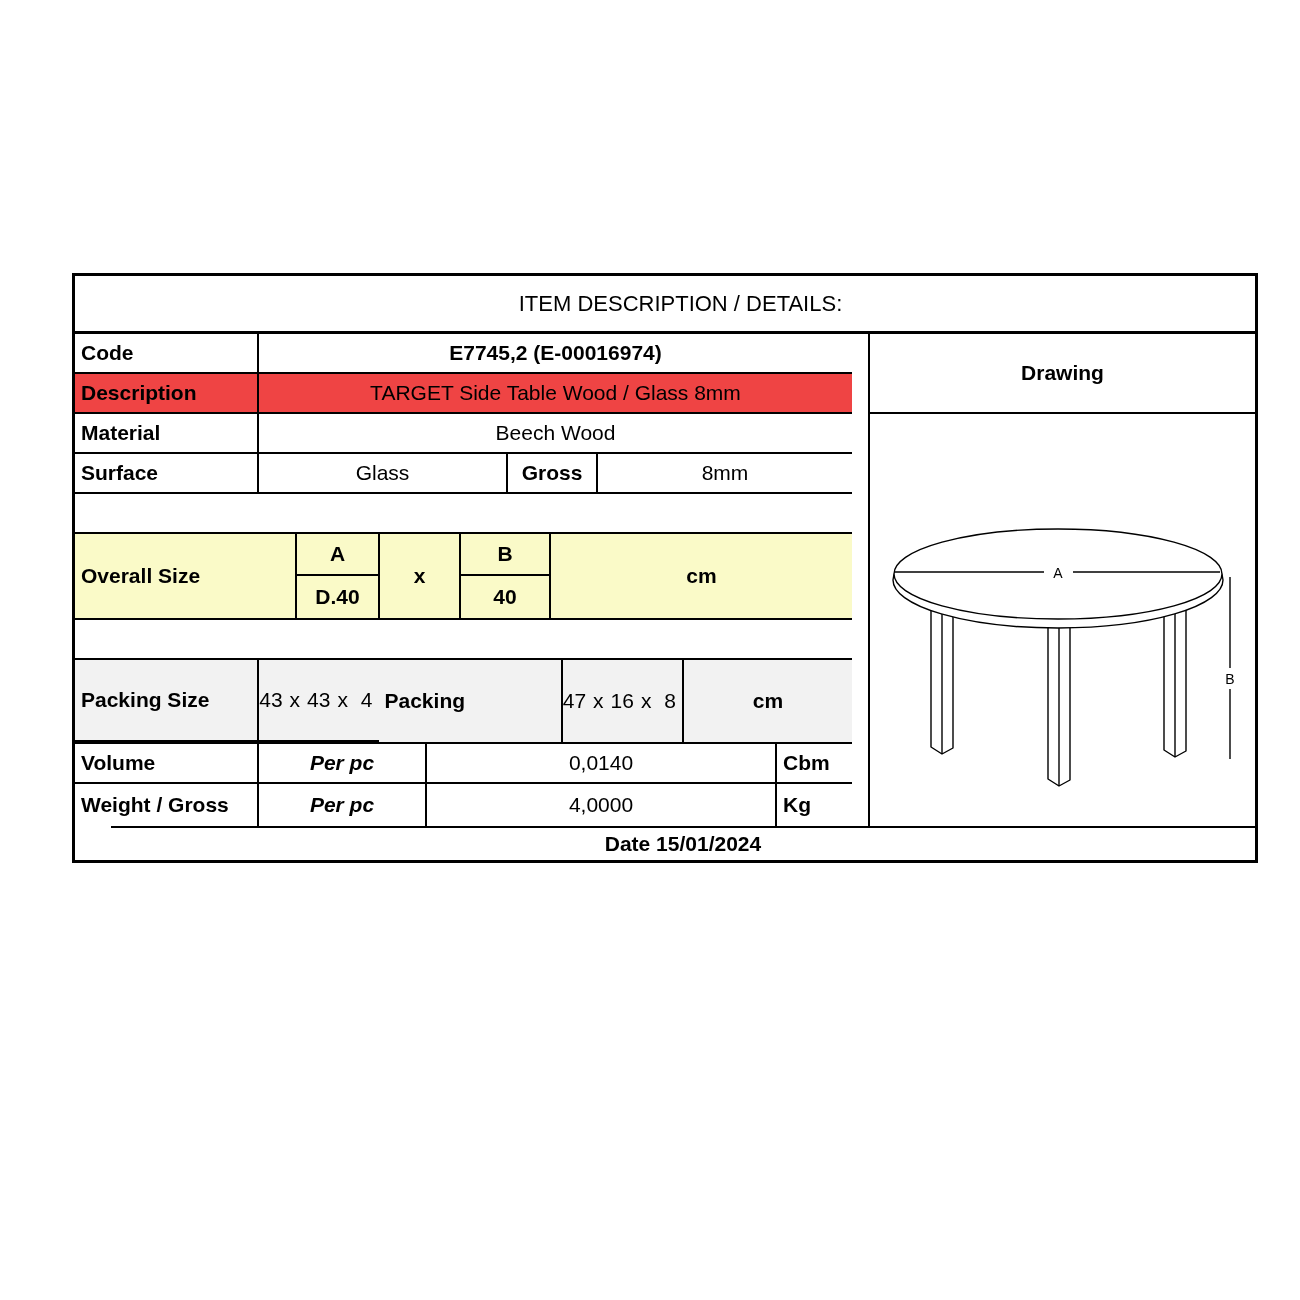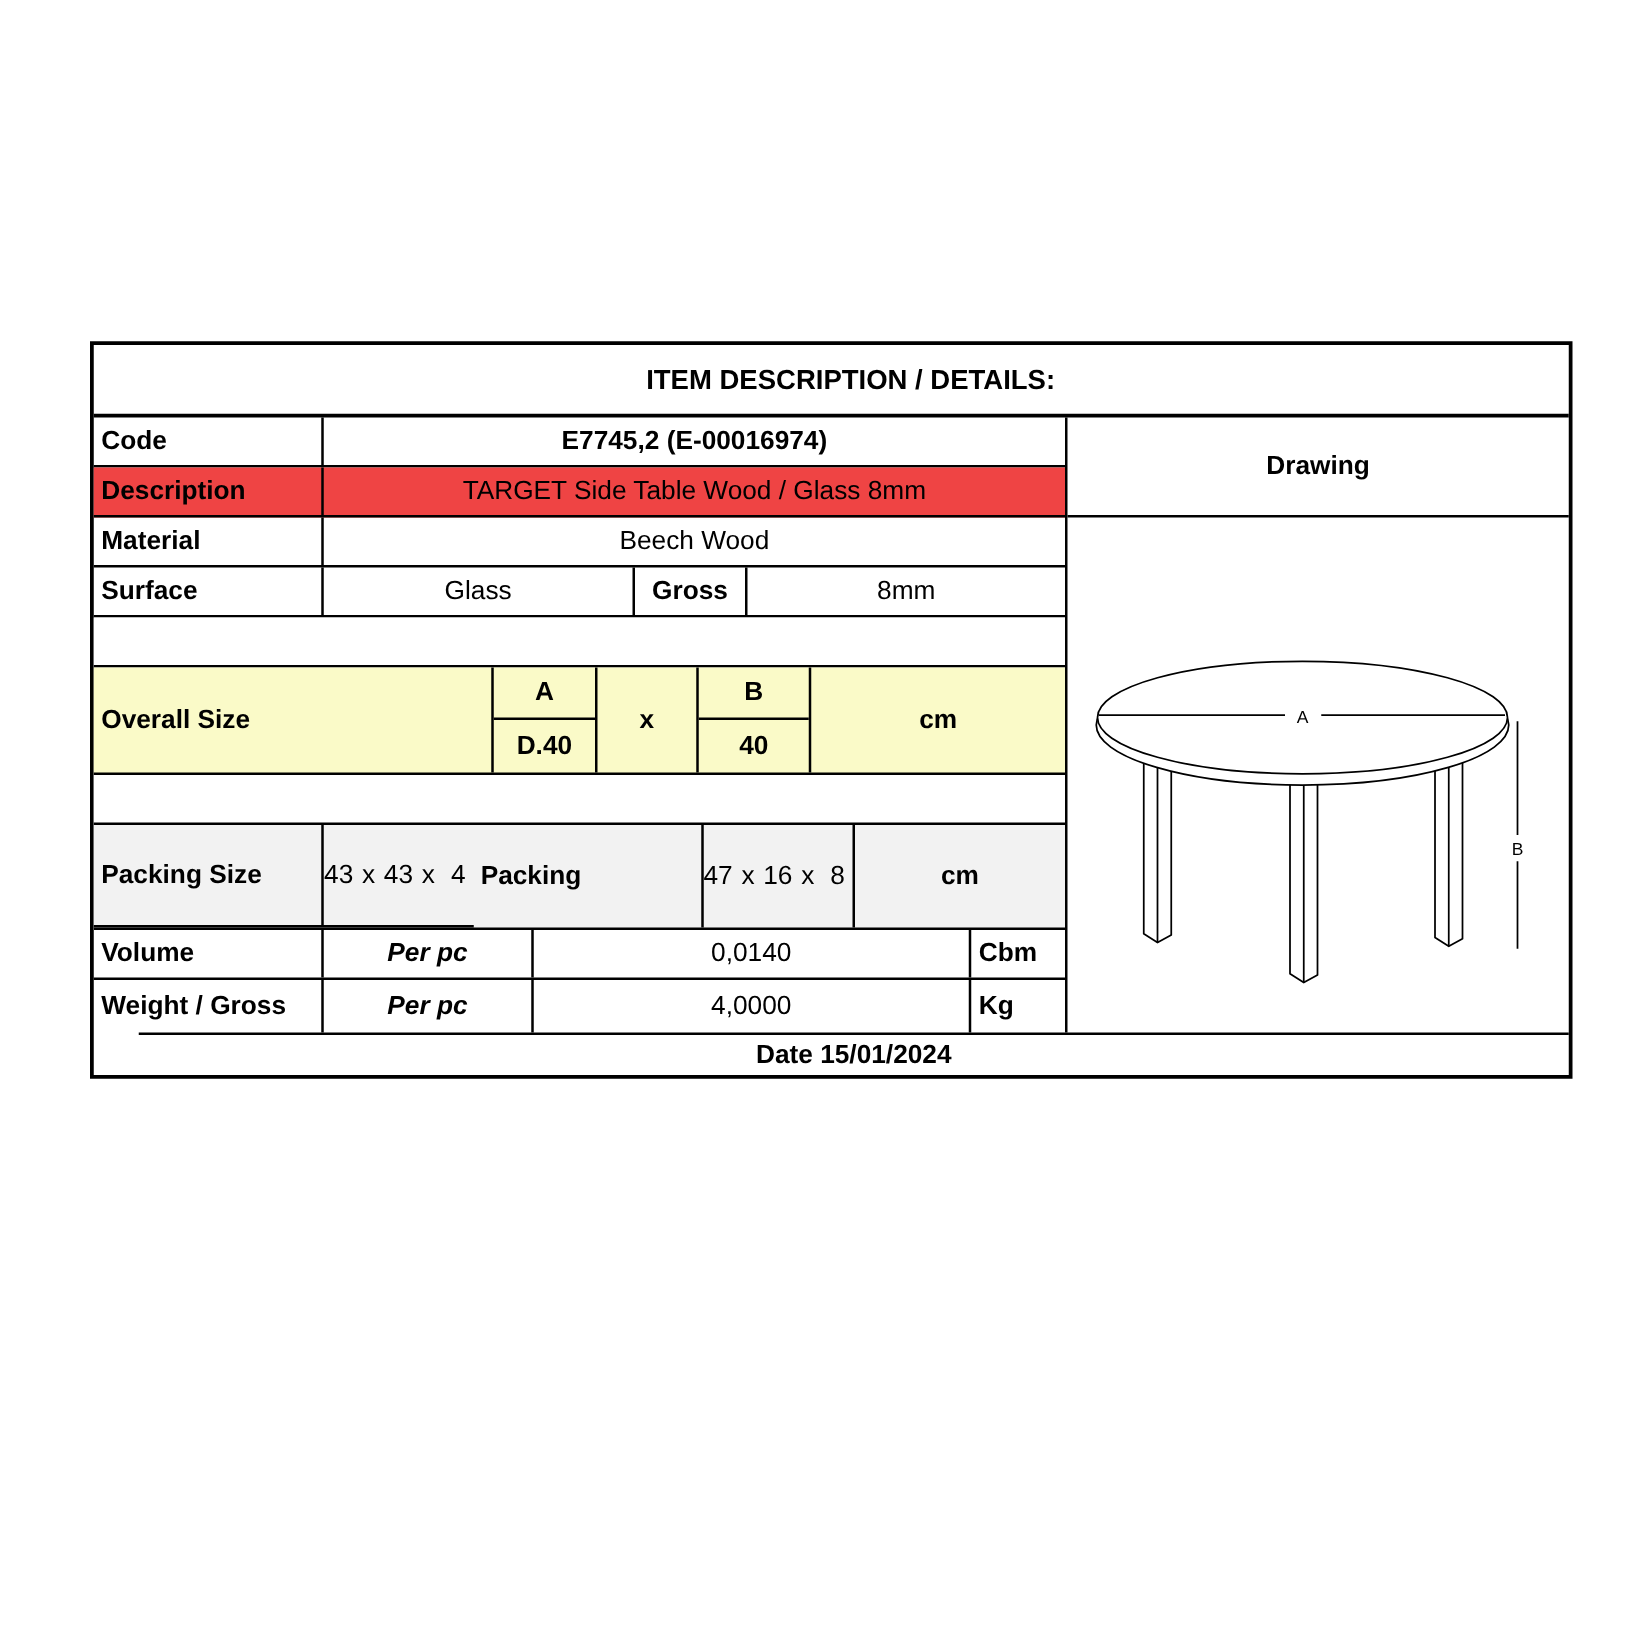--- a/index.html
+++ b/index.html
@@ -1,42 +1,42 @@
 <!DOCTYPE html>
 <html><head>
 <meta charset="utf-8">
 <style>
   html,body{margin:0;padding:0;background:#fff;}
   .sheet{position:relative;width:1300px;height:1300px;background:#fff;
          font-family:"Liberation Sans",sans-serif;color:#000;}
   .tbl{position:absolute;left:72px;top:273px;width:1186px;box-sizing:border-box;
        border:3px solid #000;background:#fff;font-size:21px;}
   .hdr-row{height:58px;border-bottom:3px solid #000;display:flex;align-items:center;
-       justify-content:center;font-weight:bold;font-size:22px;box-sizing:border-box;padding-left:31px;}
-  .body{display:flex;}
+       justify-content:center;font-weight:normal;font-size:22px;box-sizing:border-box;padding-left:31px;}
+  .body{display:flex;gap:16px;}
   .left{width:777px;display:flex;flex-direction:column;}
   .right{flex:1;border-left:2px solid #000;display:flex;flex-direction:column;box-sizing:border-box;}
   .d-lbl{height:80px;border-bottom:2px solid #000;display:flex;align-items:center;
        justify-content:center;font-weight:bold;box-sizing:border-box;}
   .d-area{flex:1;position:relative;}
   .d-area svg{position:absolute;left:0;top:0;}
   .r{display:flex;border-bottom:2px solid #000;box-sizing:border-box;}
   .r.nob{border-bottom:none;}
   .h40{height:40px;} .h42{height:42px;}
   .cell{display:flex;align-items:center;justify-content:center;box-sizing:border-box;}
   .lbl{width:184px;border-right:2px solid #000;display:flex;align-items:center;
        padding-left:6px;font-weight:bold;box-sizing:border-box;}
   .val{flex:1;display:flex;align-items:center;justify-content:center;}
   .shaded{background:#ef4444;}
   .c-glass{width:249px;border-right:2px solid #000;}
   .c-sizelbl{width:90px;border-right:2px solid #000;font-weight:bold;}
   .c-8mm{flex:1;}
   .empty-row{background:#fff;}
   .ov{height:86px;background:#FAFAC8;font-weight:bold;}
-  .ov-lbl{width:320px;border-right:2px solid #000;display:flex;align-items:center;
+  .ov-lbl{width:222px;border-right:2px solid #000;display:flex;align-items:center;
        padding-left:6px;box-sizing:border-box;}
   .ov-a{width:83px;border-right:2px solid #000;display:flex;flex-direction:column;box-sizing:border-box;}
   .ov-x{width:81px;border-right:2px solid #000;}
   .ov-b{width:90px;border-right:2px solid #000;display:flex;flex-direction:column;box-sizing:border-box;}
   .ov-cm{flex:1;}
   .ov-top{height:42px;border-bottom:2px solid #000;display:flex;align-items:center;
        justify-content:center;box-sizing:border-box;}
   .ov-bot{flex:1;display:flex;align-items:center;justify-content:center;}
   .pack{height:84px;border-bottom:2px solid #000;display:flex;background:#F2F2F2;box-sizing:border-box;}
   .pack-left{flex:1;display:flex;flex-direction:row;}

